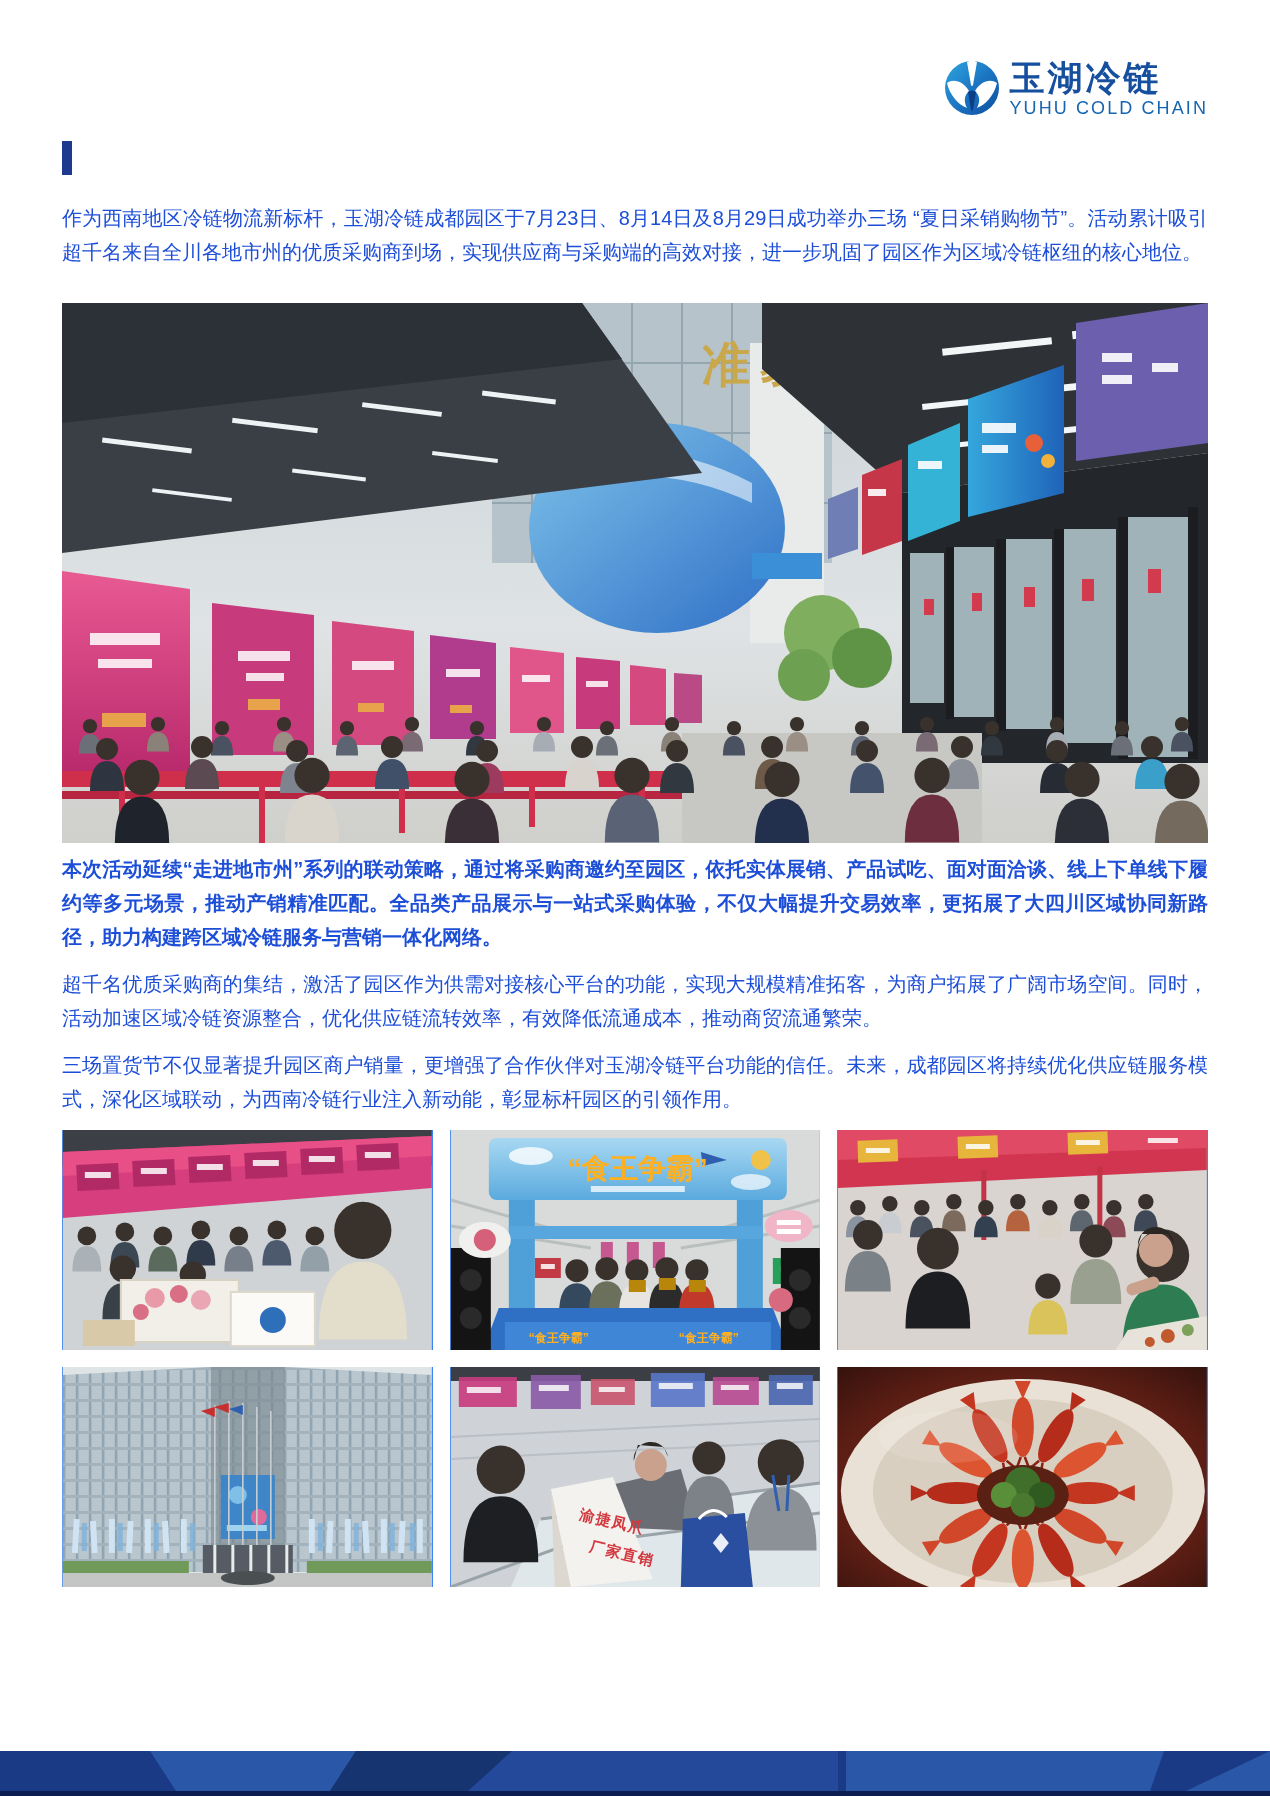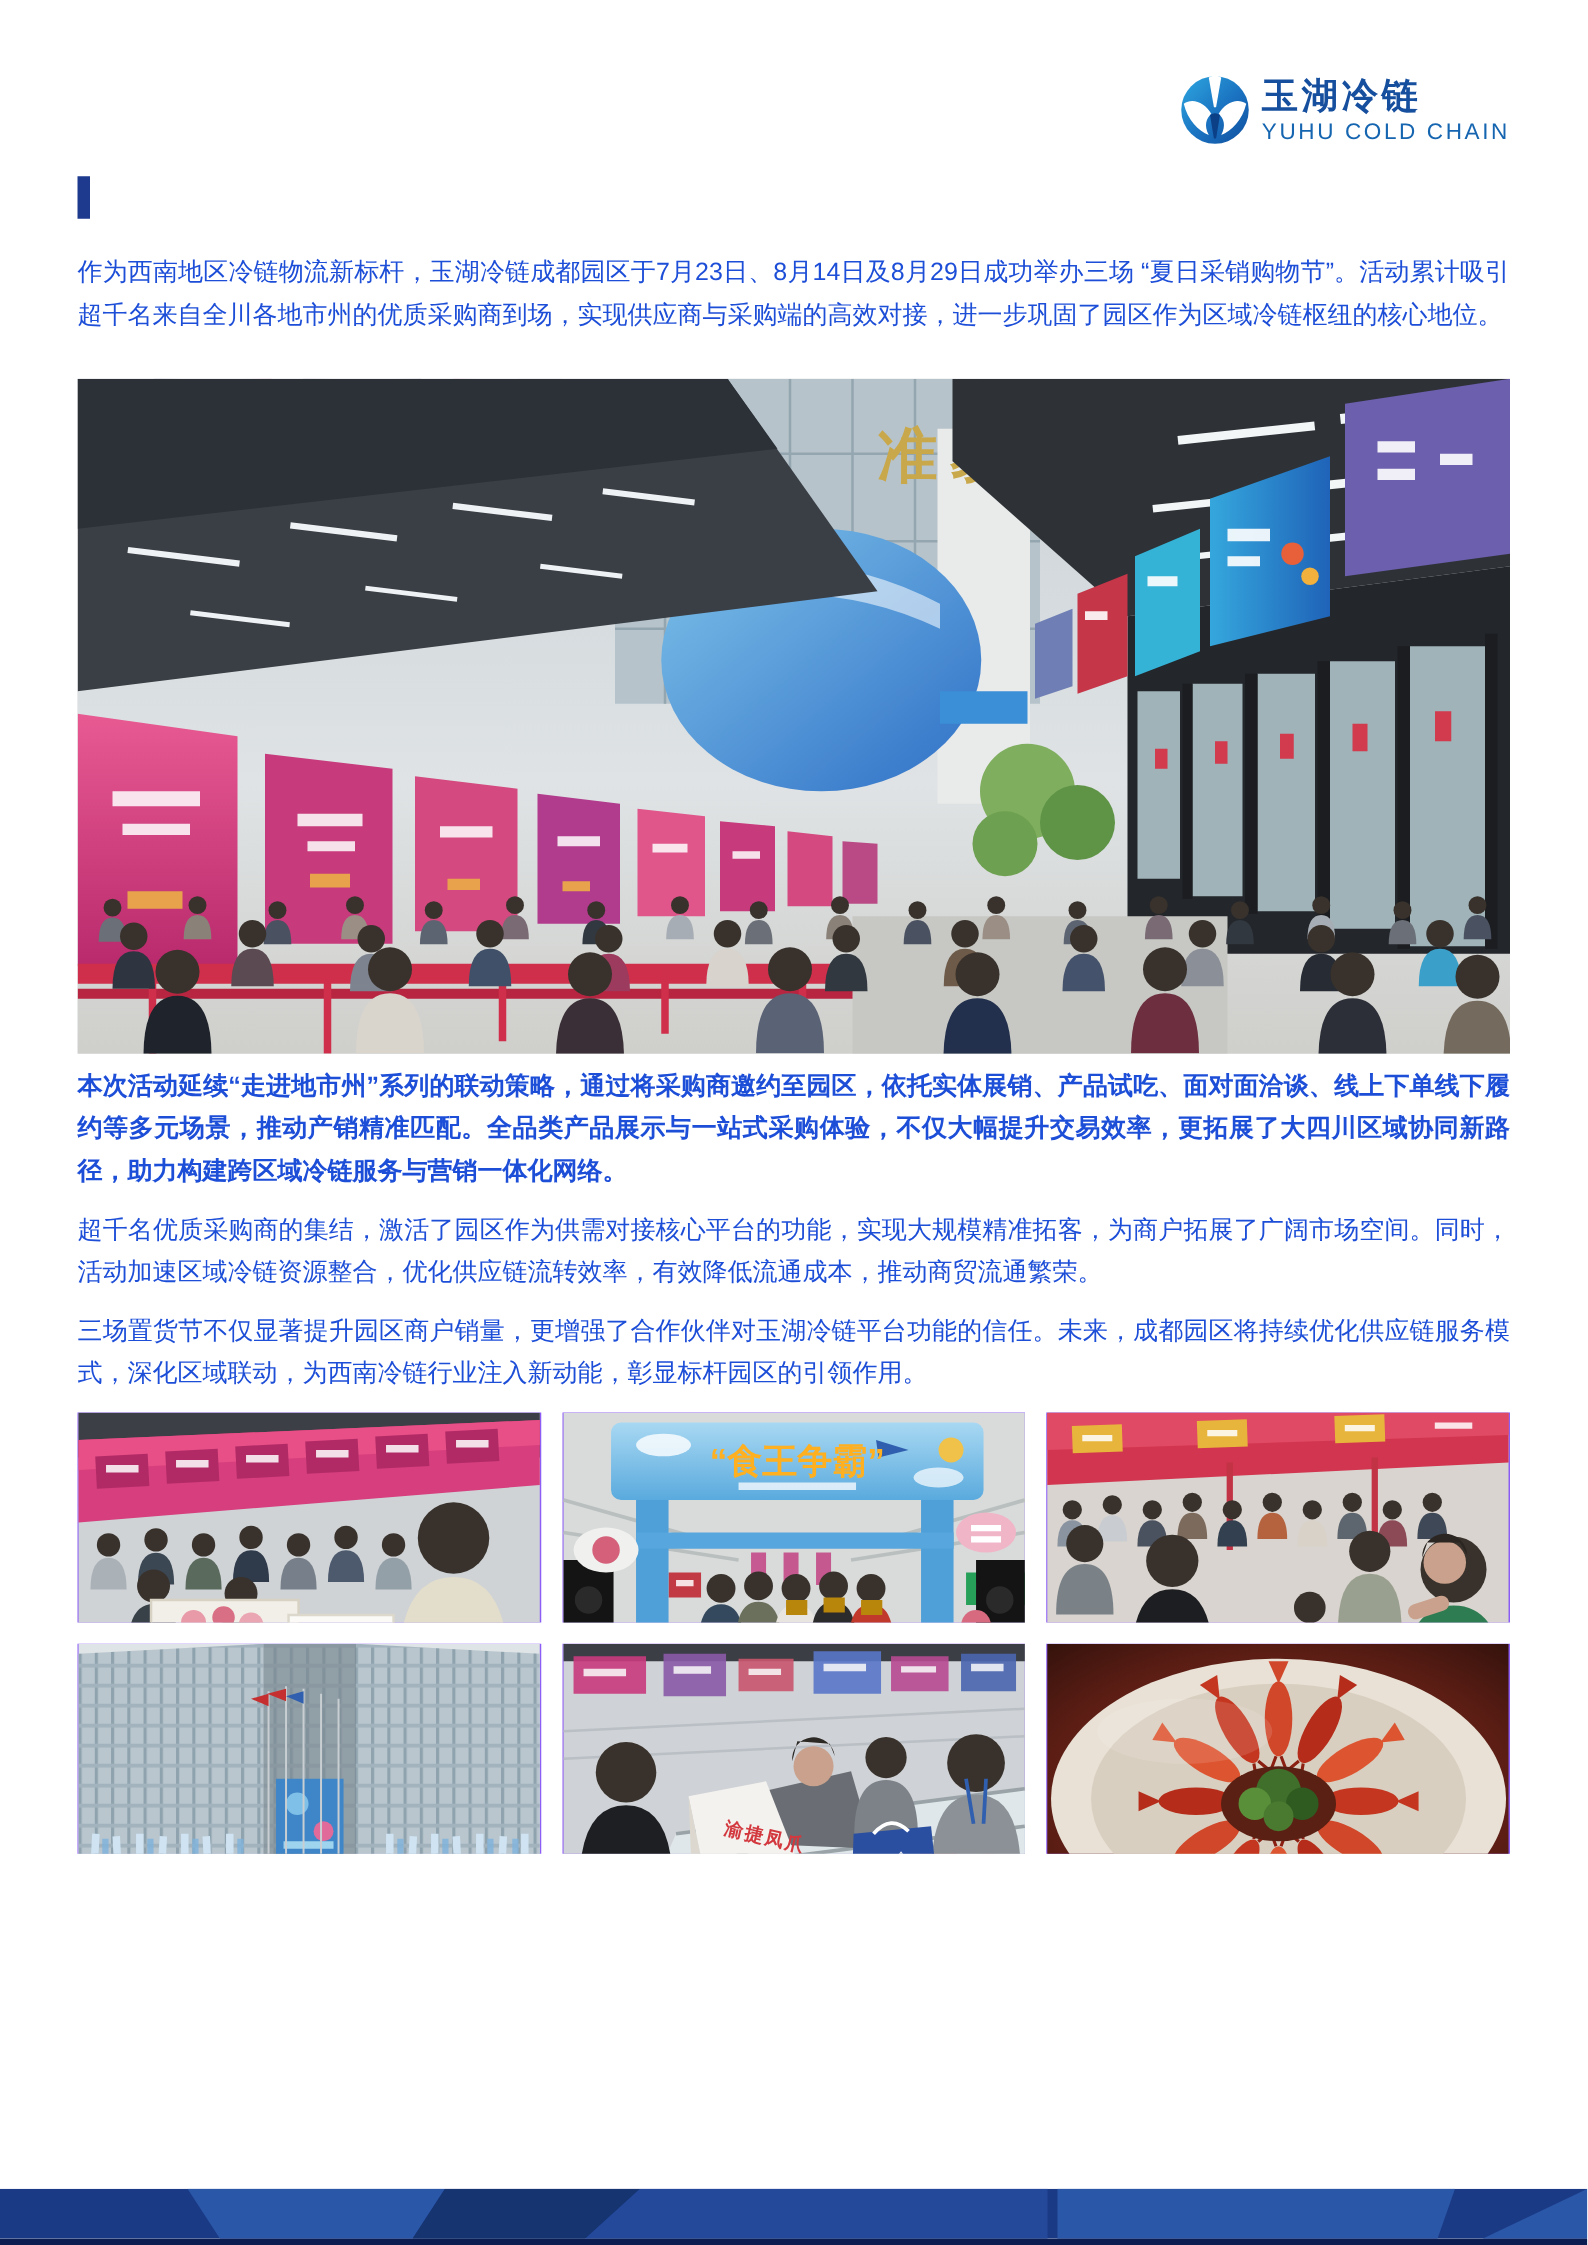--- a/index.html
+++ b/index.html
@@ -3,39 +3,39 @@
 <meta charset="utf-8">
 <style>
   html,body{margin:0;padding:0;background:#ffffff;}
   body{width:1270px;height:1796px;font-family:"Liberation Sans","DejaVu Sans",sans-serif;}
   .page{position:relative;width:1270px;height:1796px;overflow:hidden;background:#fff;}
 
   
   .header{padding:52px 62px 0;display:flex;justify-content:flex-end;align-items:center;height:72px;}
   .logo{display:flex;align-items:center;gap:9px;}
   .logo-text{display:flex;flex-direction:column;align-items:flex-start;line-height:1;}
-  .logo-cn{font-size:29px;font-weight:800;color:#164f9e;letter-spacing:3px;}
+  .logo-cn{font-size:35px;font-weight:800;color:#164f9e;letter-spacing:3px;}
   .logo-en{font-size:18px;font-weight:400;color:#1565b0;letter-spacing:2.1px;margin-top:4px;}
 
   
   .title-row{margin:17px 62px 0;display:flex;align-items:center;}
   .title-bar{width:10px;height:34px;background:#1e3a8e;margin-right:15px;flex:none;}
   h1{margin:0;font-size:31px;font-weight:800;color:#1e3a8e;letter-spacing:.5px;white-space:nowrap;}
   .title-sep{font-weight:400;margin:0 10px;opacity:.85;}
 
   
   .para{margin:0 62px;font-size:20px;line-height:34px;color:#1d4ed8;text-align:justify;}
   .para+.para{margin-top:13px;}
   .lead{margin-top:26px;}
   .after-hero{margin-top:9px;font-weight:bold;}
 
   
   .hero{margin:34px 62px 0;width:1146px;height:540px;overflow:hidden;background:#d8dadc;}
   .grid{margin:14px 62px 0;display:grid;grid-template-columns:repeat(3,1fr);gap:17px;}
-  .gphoto{width:100%;height:168px;overflow:hidden;background:#8b5cf6;}
+  .gphoto{width:100%;height:220px;overflow:hidden;background:#3b82f6;}
   figure{margin:0;padding:0;}
   svg{display:block;}
 
   
   .footer{position:absolute;left:0;bottom:0;width:1270px;height:45px;}
   .footer-strip{position:absolute;left:0;bottom:0;width:1270px;height:5px;background:#0c1d52;}
 </style>
 </head>
 <body>
 

